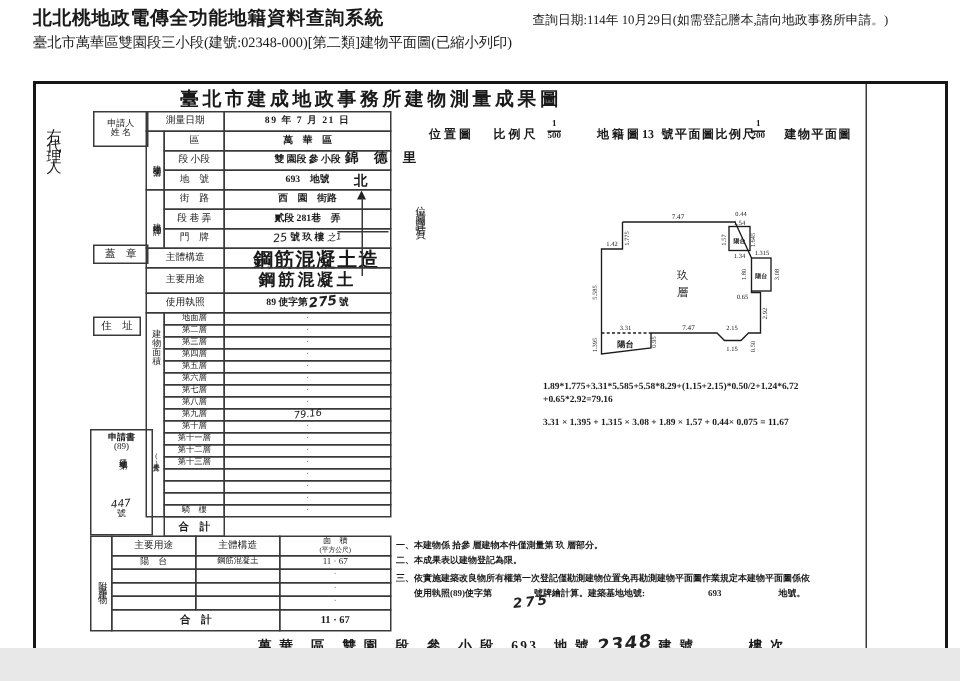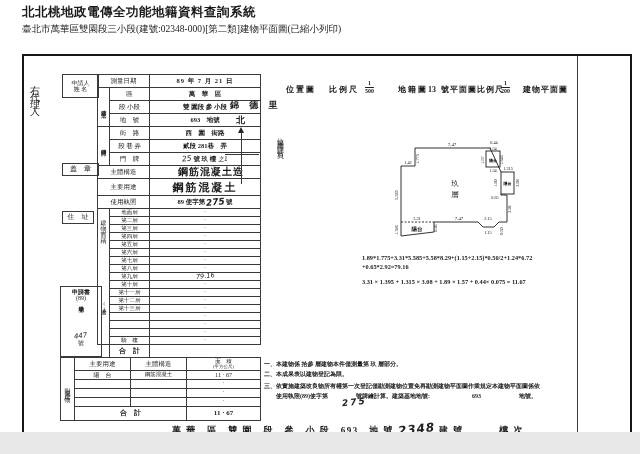--- a/index.html
+++ b/index.html
@@ -17,26 +17,28 @@
   .frac .fn{padding:0 3px;border-bottom:1px solid #222;}
   .bold{font-weight:bold;}
   svg text{font-family:"Liberation Serif","DejaVu Serif",serif;fill:#141414;}
 </style>
 </head>
 <body>
 
 <div id="screen">
 
   <div class="t bold" style="left:22px;top:5px;font-size:12.5px;letter-spacing:0.5px;">北北桃地政電傳全功能地籍資料查詢系統</div>
+  <div class="t" style="left:355px;top:9px;font-size:8.5px;">查詢日期:114年 10月29日(如需登記謄本,請向地政事務所申請。)</div>
   <div class="t" style="left:22px;top:24px;font-size:9.5px;">臺北市萬華區雙園段三小段(建號:02348-000)[第二類]建物平面圖(已縮小列印)</div>
 
   <div class="doc">
 
     <div class="bar" style="left:553px;top:0;width:1px;height:379px;"></div>
 
+    <div class="t bold" style="left:96px;top:3px;font-size:12.5px;letter-spacing:2.5px;">臺北市建成地政事務所建物測量成果圖</div>
 
     <div class="t v" style="left:5px;top:22px;height:95px;font-size:10px;letter-spacing:7px;">右代理人</div>
 
     <div class="c" style="left:38px;top:18px;width:37px;height:24px;flex-direction:column;font-size:6px;">
       <span>申請人</span>
       <span>姓  名</span>
     </div>
 
     <div class="c" style="left:73px;top:18px;width:53px;height:14px;">測量日期</div>
     <div class="c bold" style="left:125px;top:18px;width:112px;height:14px;letter-spacing:1px;">89 年 7 月 21 日</div>
@@ -56,21 +58,21 @@
     <div class="c bold" style="left:125px;top:83px;width:112px;height:14px;">貳段 281巷　弄</div>
     <div class="c" style="left:85px;top:96px;width:41px;height:14px;">門　牌</div>
     <div class="c" style="left:125px;top:96px;width:112px;height:14px;gap:2px;">
       <span class="hand" style="font-size:7.5px;">25</span>
       <span class="bold">號 玖 樓</span>
       <span class="hand" style="font-size:6px;">之1</span>
     </div>
 
     <div class="c" style="left:38px;top:107px;width:37px;height:13px;font-size:7px;">蓋　章</div>
     <div class="c" style="left:73px;top:109px;width:53px;height:14px;">主體構造</div>
-    <div class="c bold" style="left:125px;top:109px;width:112px;height:14px;font-size:10px;letter-spacing:1px;padding-left:12px;">鋼筋混凝土造</div>
+    <div class="c bold" style="left:125px;top:109px;width:112px;height:14px;font-size:13px;letter-spacing:1px;padding-left:12px;">鋼筋混凝土造</div>
     <div class="c" style="left:73px;top:122px;width:53px;height:18px;">主要用途</div>
     <div class="c bold" style="left:125px;top:122px;width:112px;height:18px;font-size:11px;letter-spacing:2px;">鋼筋混凝土</div>
     <div class="c" style="left:73px;top:139px;width:53px;height:14px;">使用執照</div>
     <div class="c" style="left:125px;top:139px;width:112px;height:14px;gap:1px;">
       <span class="bold">89 使字第</span>
       <span class="hand bold" style="font-size:9px;">275</span>
       <span class="bold">號</span>
     </div>
 
     <div class="c" style="left:73px;top:152px;width:13px;height:137px;flex-direction:column;justify-content:flex-start;padding-top:6px;">

